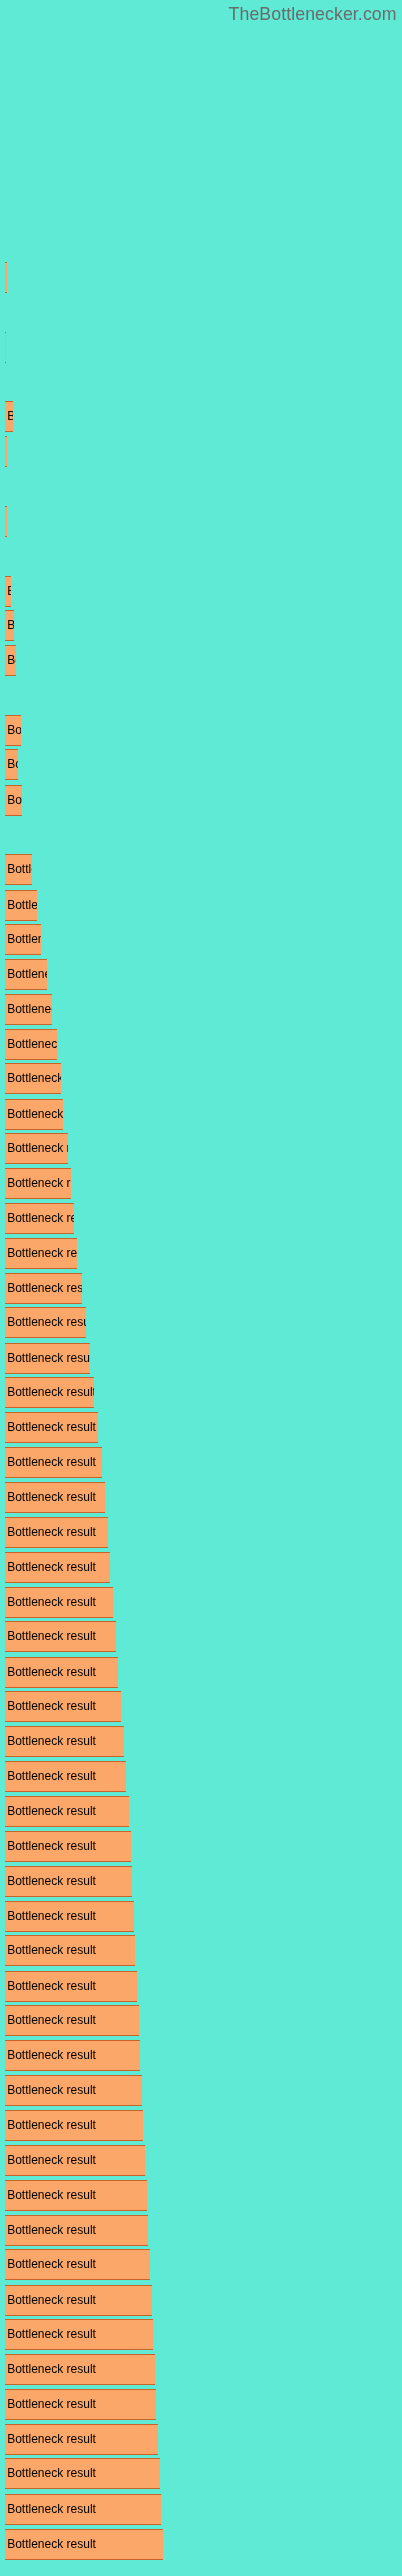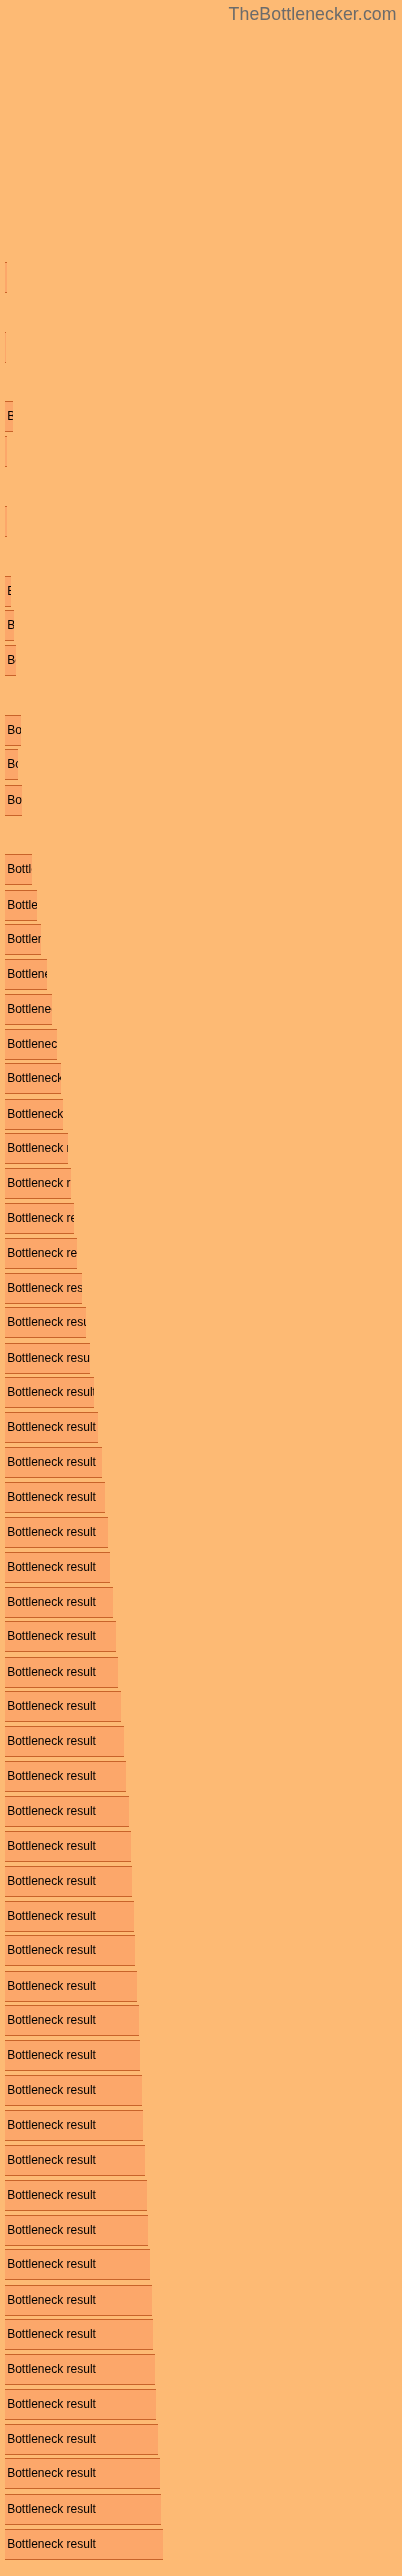--- a/index.html
+++ b/index.html
@@ -12,21 +12,21 @@
     height: 2576px;
     position: relative;
     overflow: hidden;
     font-family: "Liberation Sans", sans-serif;
   }
   #page {
     position: absolute;
     left: 0; top: 0;
     width: 403px;
     height: 2576px;
-    background: #fdba74;
+    background: #5eead4;
   }
   #site-title {
     position: absolute;
     right: 6.4px;
     top: 3.2px;
     font-size: 17.7px;
     line-height: 22.5px;
     color: #6b6b6b;
     letter-spacing: 0.1px;
     white-space: nowrap;

